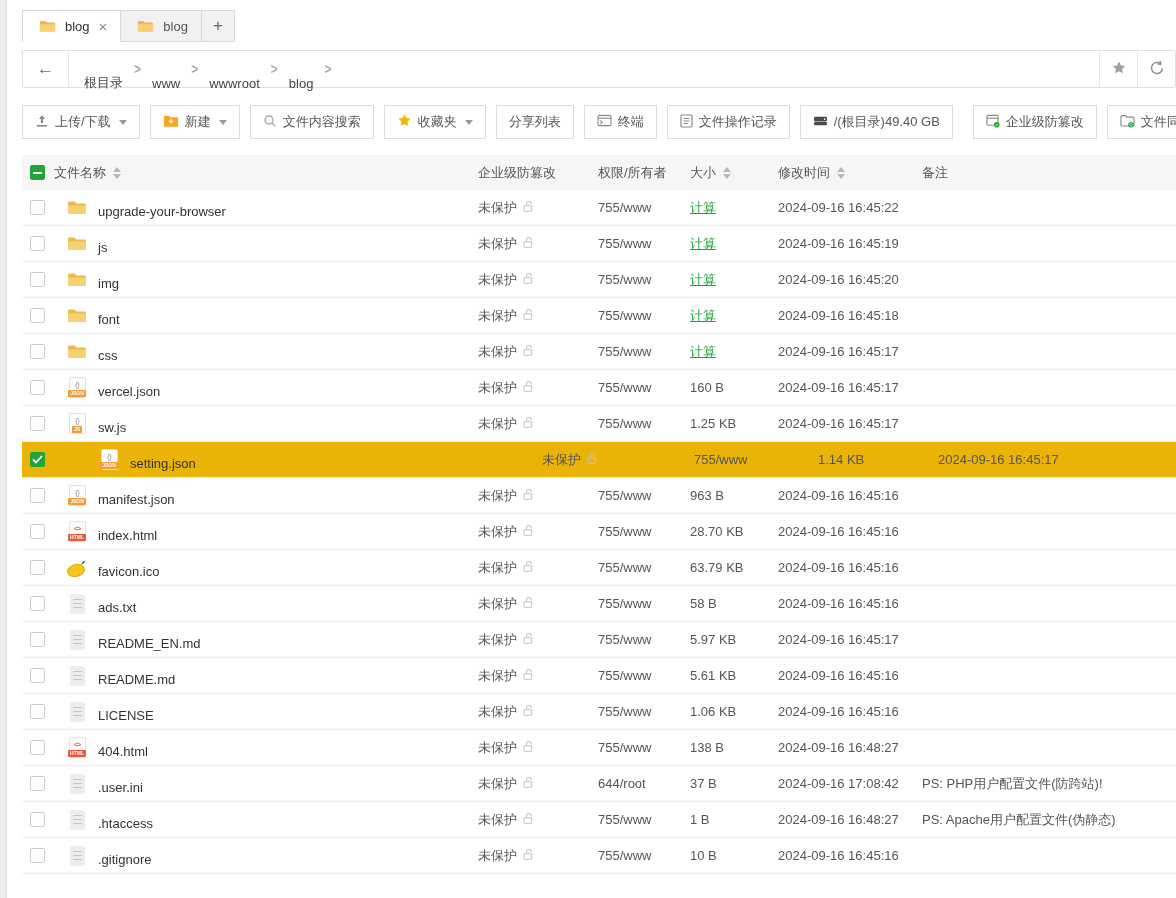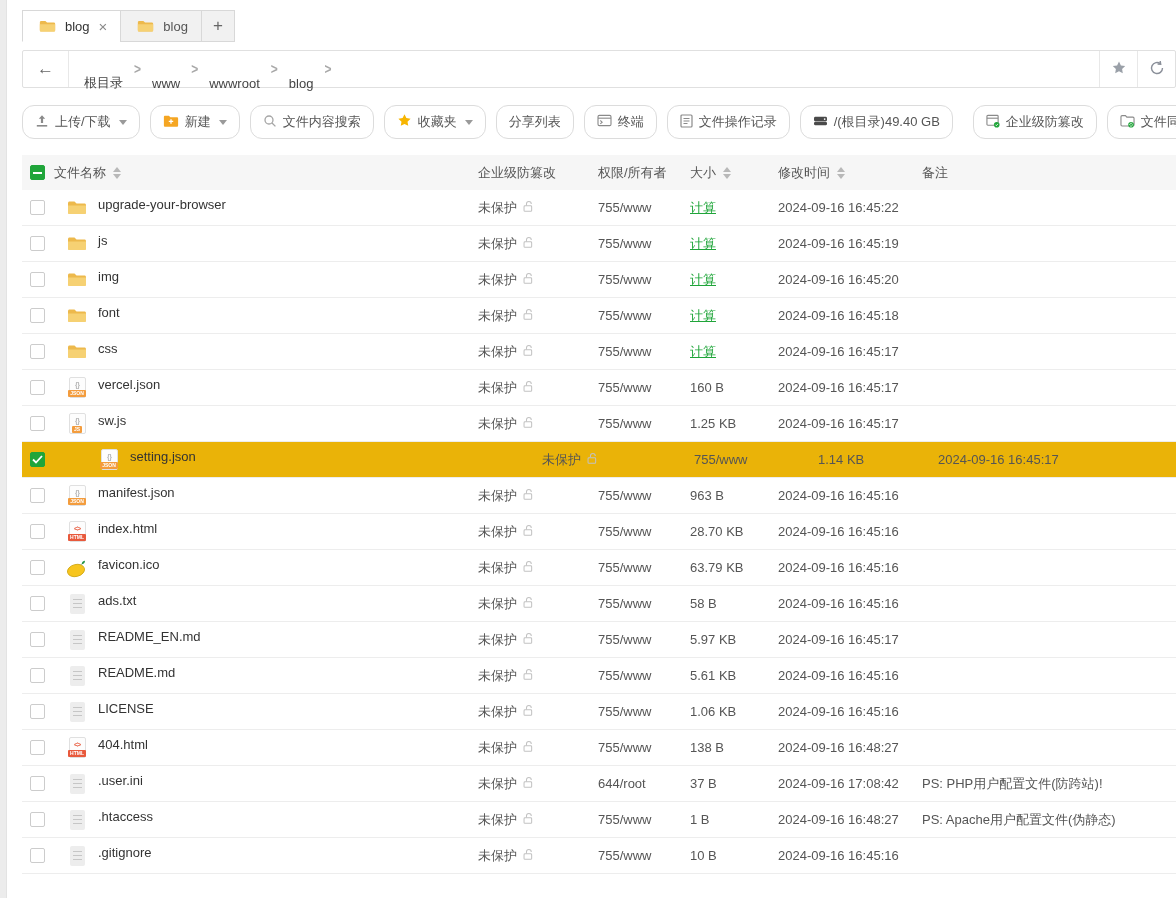--- a/index.html
+++ b/index.html
@@ -25,21 +25,21 @@
     justify-content:center; color:#666; font-size:17px; cursor:pointer; }
   .crumb-path { flex:1; display:flex; align-items:center; padding-left:15px; gap:11px; color:#444; }
   .crumb-item { cursor:pointer;margin-top:28px; }
   .crumb-sep { color:#a8a8a8; font-size:12px; font-weight:bold; transform:scaleY(1.25); }
   .crumb-tool { width:38px; border-left:1px solid #e8e8e8; display:flex; align-items:center;
     justify-content:center; cursor:pointer; }
 
   
   .toolbar { margin:17px 0 0 15px; display:flex; align-items:center; gap:10px; height:34px; }
   .tbtn { height:34px; display:inline-flex; align-items:center; gap:6px; padding:0 12px;
-    border:1px solid #dcdcdc; border-radius:12px; background:#fff; color:#555; cursor:pointer; white-space:nowrap; }
+    border:1px solid #dcdcdc; border-radius:0; background:#fff; color:#555; cursor:pointer; white-space:nowrap; }
   .caret { width:0; height:0; border-left:4px solid transparent; border-right:4px solid transparent;
     border-top:5px solid #9a9a9a; margin-left:2px; }
   .vsep { width:1px; height:22px; background:#ddd; }
 
   
   .grid { display:grid; grid-template-columns:32px 424px 120px 92px 88px 144px 1fr; align-items:center; }
   .thead { margin:16px 0 0 15px; height:35px; background:#f6f6f6; color:#555; }
   .thead > div { display:flex; align-items:center;text-align:right; }
   .h-check { padding-left:8px; }
   .sort { display:inline-flex; flex-direction:column; gap:2px; margin-left:7px; }
@@ -48,21 +48,21 @@
   .sort .down { border-top:5px solid #b8b8b8; }
 
   .tbody { margin-left:15px; }
   .row { height:36px; border-bottom:1px solid #ededed; cursor:default; }
   .row.selected { background:#eab308;gap:32px; }
   .cell-check { padding-left:8px; }
   .checkbox { width:15px; height:15px; border:1px solid #ccc; border-radius:2px; background:#fff;
     display:flex; align-items:center; justify-content:center; cursor:pointer; }
   .checkbox.checked, .checkbox.indet { background:#20a53a; border-color:#20a53a; }
   .checkbox.indet::after { content:""; width:9px; height:2px; background:#fff; }
-  .cell-name { display:flex; align-items:flex-start; gap:10px; padding-left:12px; color:#333; }
+  .cell-name { display:flex; align-items:flex-end; gap:10px; padding-left:12px; color:#333; }
   .fname { cursor:pointer; }
   .cell-tamper { display:flex; align-items:center; gap:5px; color:#555; cursor:pointer; }
   .cell-dim { color:#555; }
   .size-link { color:#20a53a; text-decoration:underline; cursor:pointer; }
   .cell-note { color:#555; }
 
   
   .icon-slot { width:22px; height:22px; display:flex; align-items:center; justify-content:center; }
   .ficon { width:17px; height:21px; background:#fdfdfd; border:1px solid #e0e0e0; border-radius:2px;
     display:flex; flex-direction:column; justify-content:space-between; align-items:center; }

